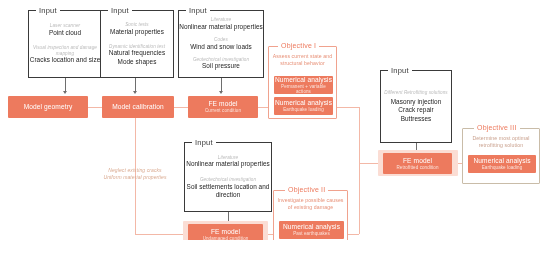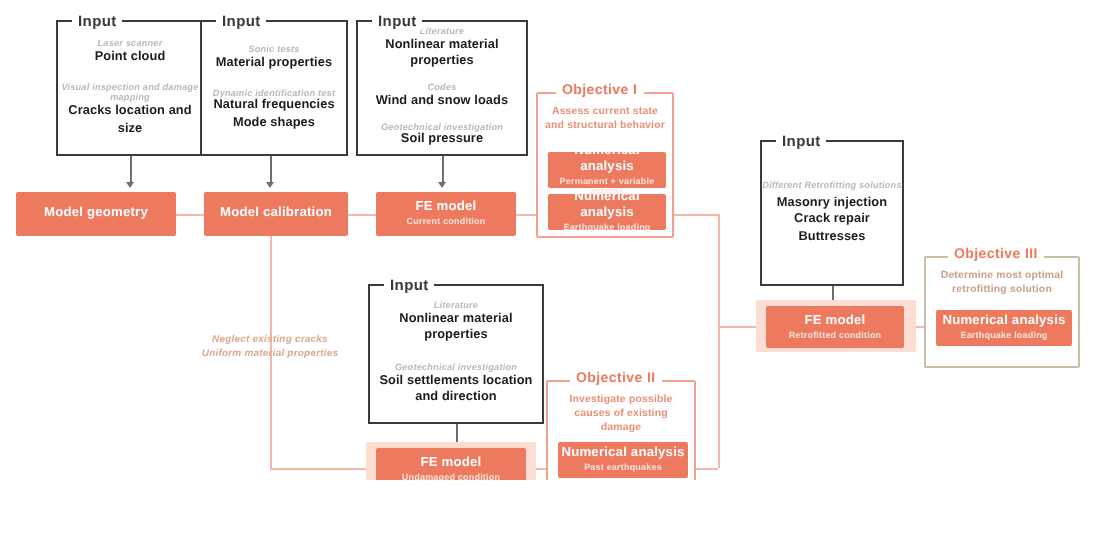--- a/index.html
+++ b/index.html
@@ -1,17 +1,17 @@
 <!DOCTYPE html>
 <html><head>
 <meta charset="utf-8">
 <style>
   html,body{margin:0;padding:0;background:#ffffff;}
   body{font-family:"Liberation Sans", sans-serif;}
-  #canvas{position:relative;width:550px;height:240px;background:#fff;overflow:hidden;font-weight:bold;}
+  #canvas{position:relative;width:550px;height:240px;background:#fff;overflow:hidden;}
 
   .abs{position:absolute;box-sizing:border-box;}
 
   
   .inputbox{
     border:1px solid #3a3a3a;
     background:#ffffff;
     display:flex;flex-direction:column;align-items:center;justify-content:center;
     text-align:center;
   }

